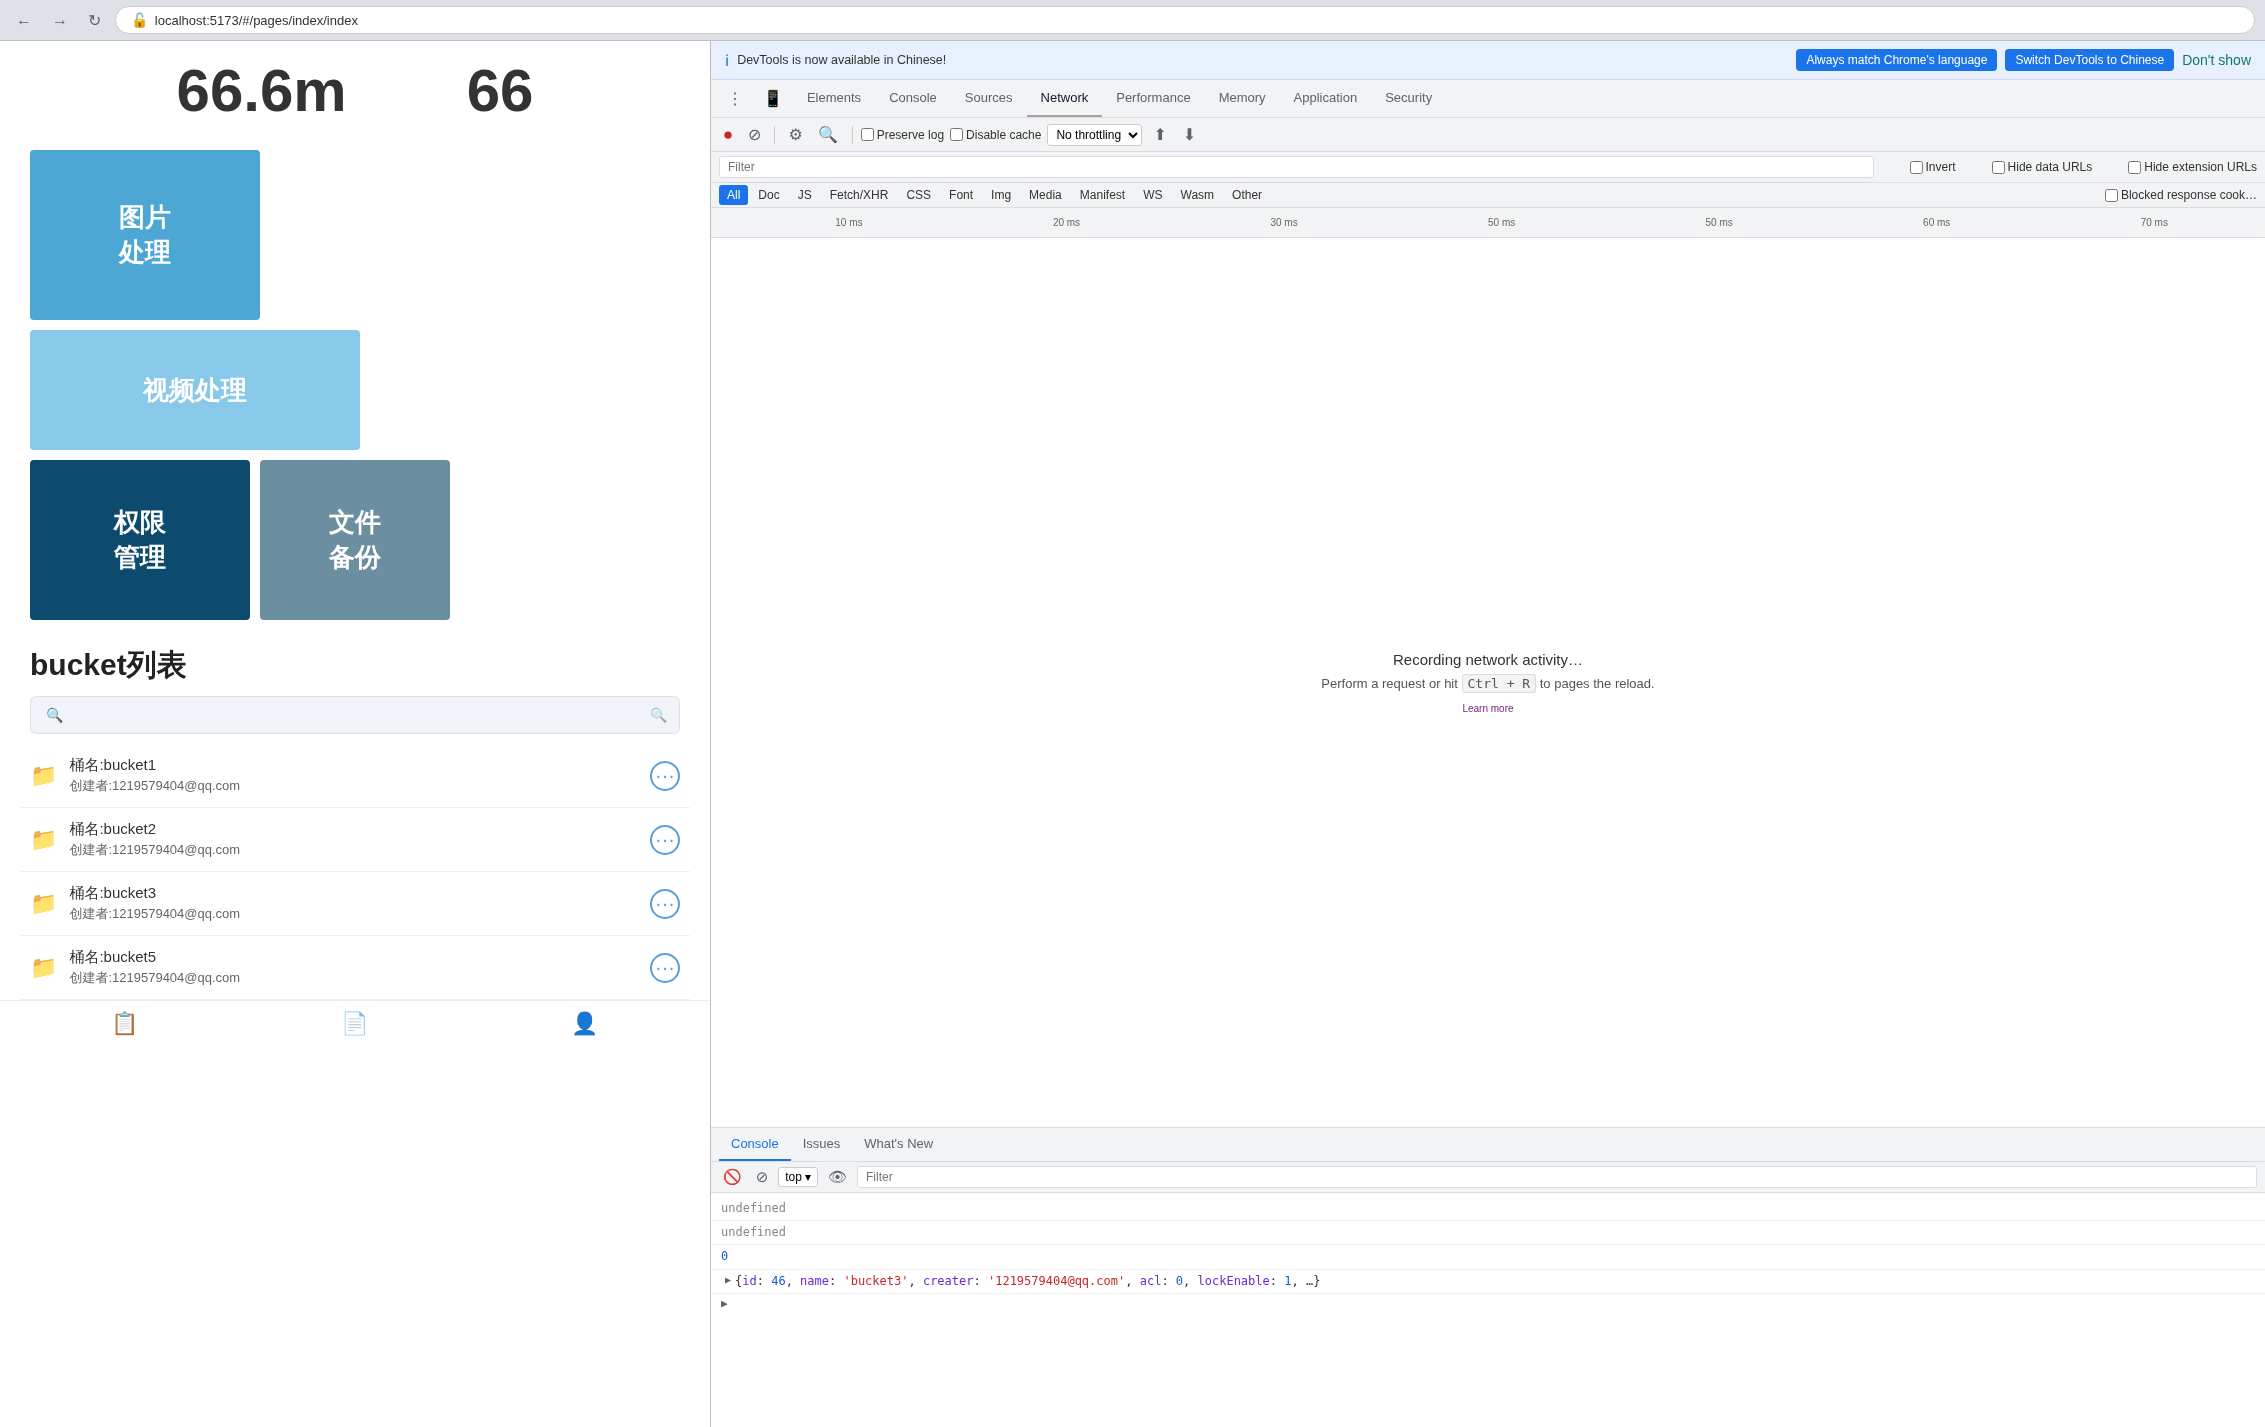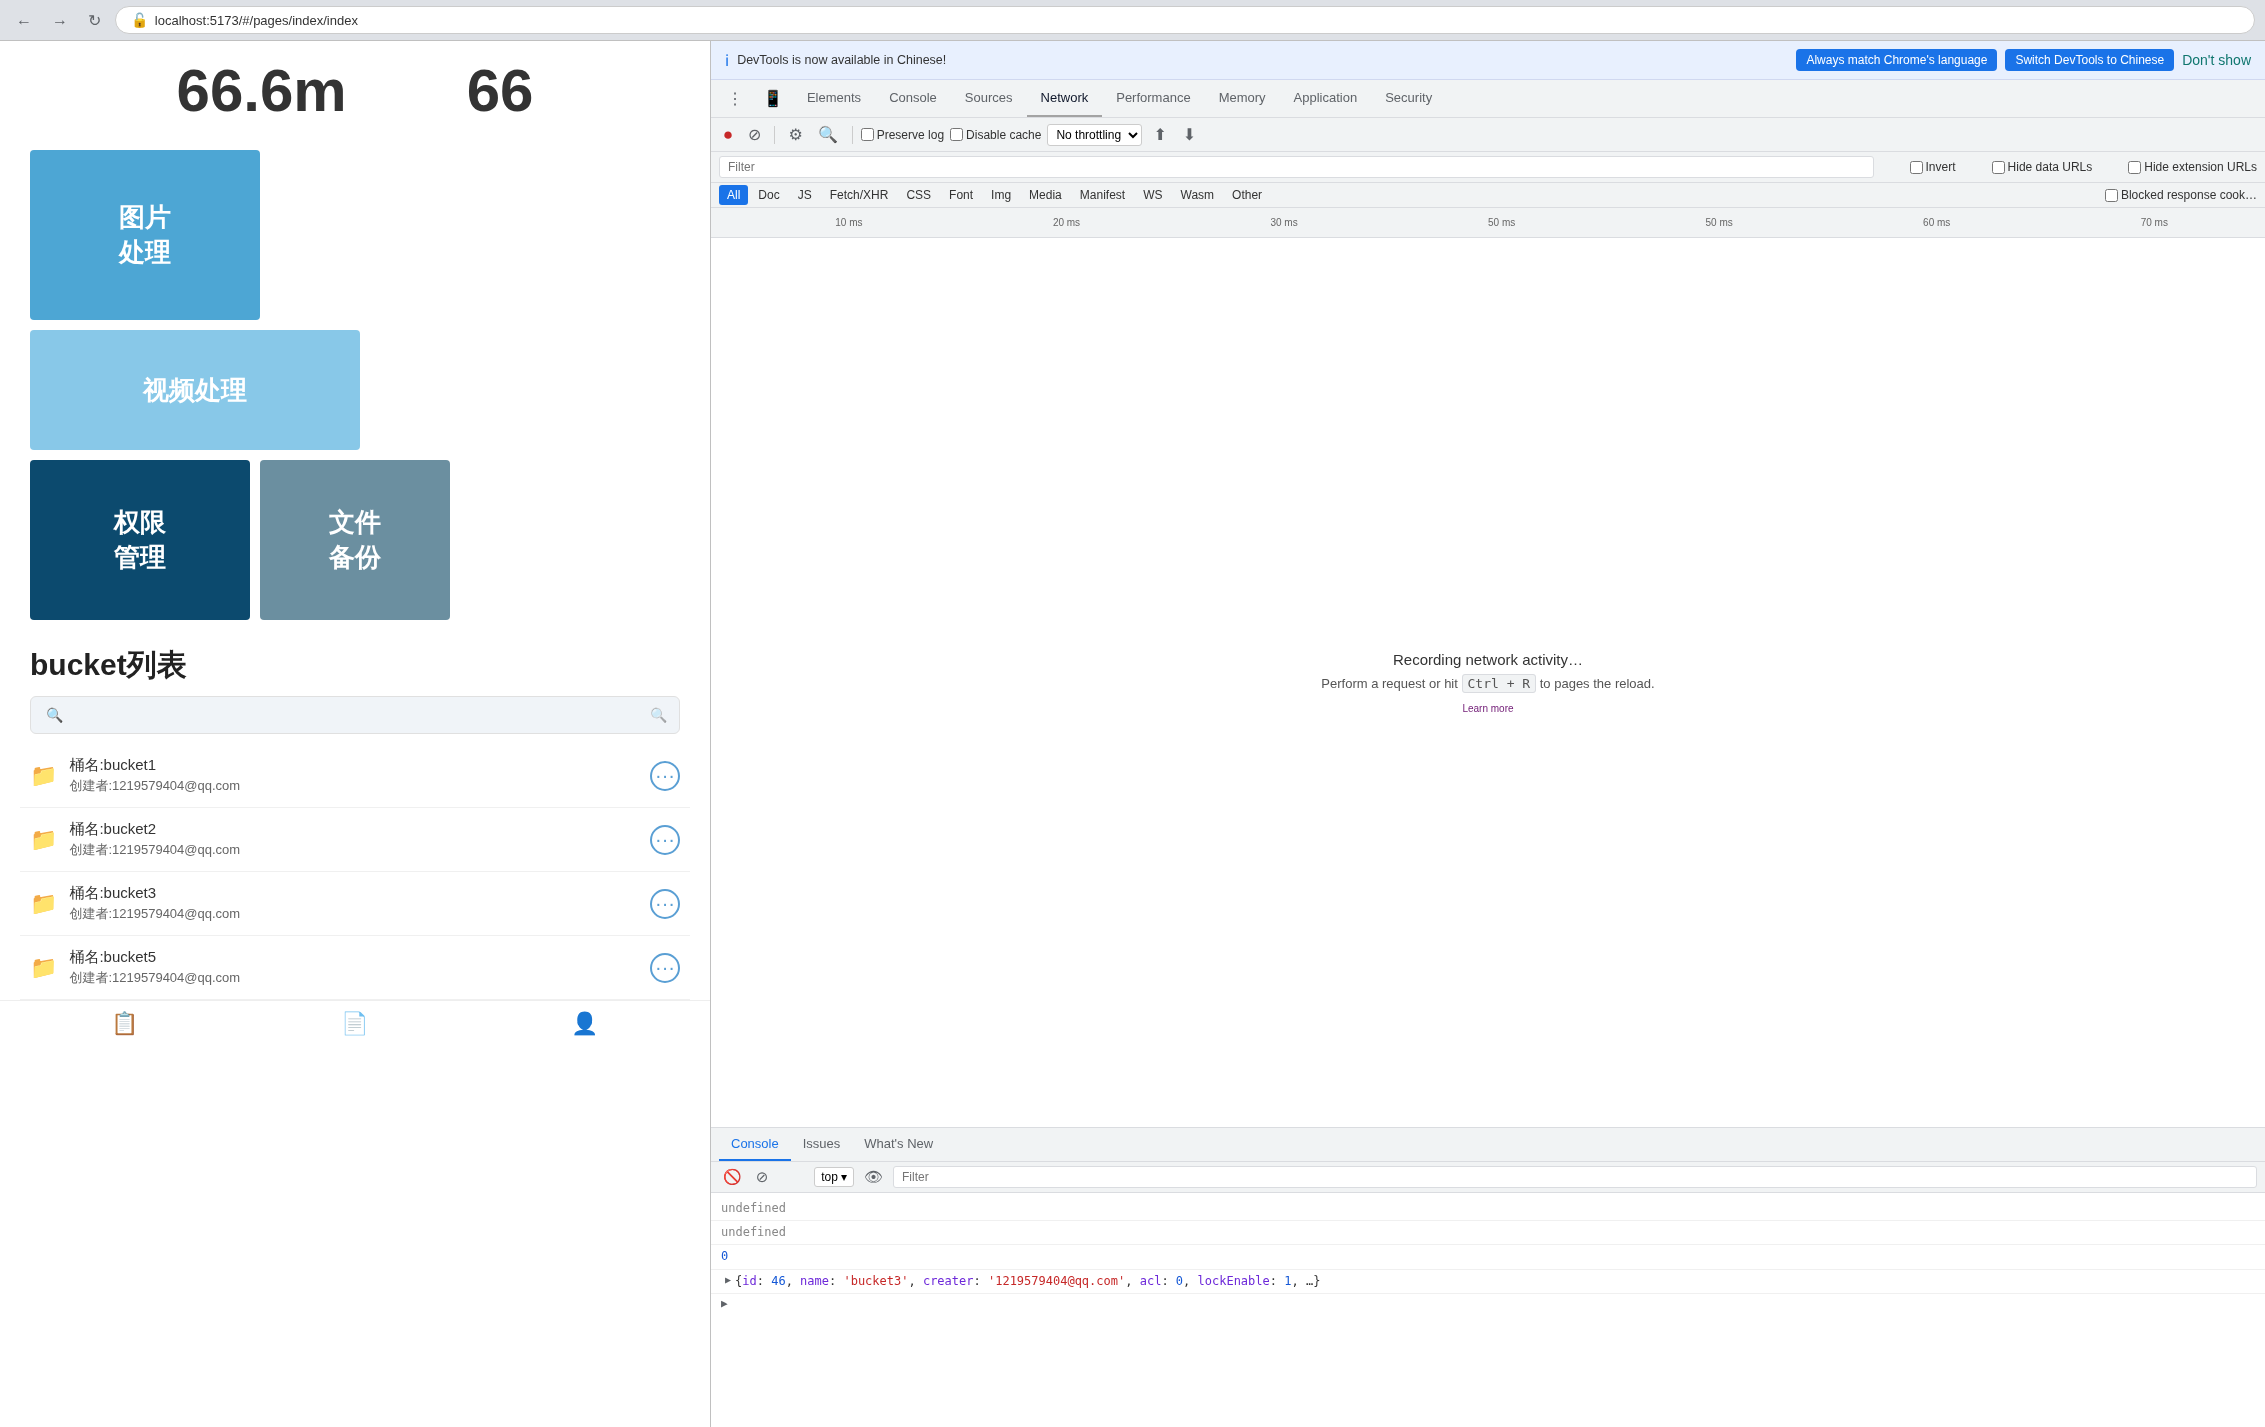--- a/index.html
+++ b/index.html
@@ -100,21 +100,21 @@
     .network-empty-text kbd { background: #f1f3f4; border: 1px solid #dadce0; border-radius: 3px; padding: 1px 5px; font-family: monospace; }
     .network-learn-more { color: #701a75; text-decoration: none; font-size: 10px; }
 
     
     .console-section { display: flex; flex-direction: column; border-top: 1px solid #dadce0; height: 300px; background: white; }
     .console-tabs { display: flex; align-items: center; background: #f1f3f4; border-bottom: 1px solid #dadce0; padding: 0 8px; }
     .console-tab { padding: 8px 12px; font-size: 13px; color: #5f6368; cursor: pointer; border-bottom: 2px solid transparent; }
     .console-tab.active { color: #1a73e8; border-bottom: 2px solid #1a73e8; }
     .console-toolbar { display: flex; align-items: center; background: #f1f3f4; border-bottom: 1px solid #dadce0; padding: 4px 8px; gap: 6px; }
     .console-icon-btn { background: none; border: none; cursor: pointer; font-size: 15px; color: #5f6368; padding: 2px 4px; }
-    .console-context { font-size: 12px; border: 1px solid #ccc; border-radius: 3px; padding: 2px 6px; background: white; cursor: pointer; display: flex; align-items: center; gap: 3px; margin-left: 36px; }
+    .console-context { font-size: 12px; border: 1px solid #ccc; border-radius: 3px; padding: 2px 6px; background: white; cursor: pointer; display: flex; align-items: center; gap: 3px; }
     .console-filter { flex: 1; border: 1px solid #dadce0; border-radius: 3px; padding: 3px 8px; font-size: 12px; background: white; }
     .console-content { flex: 1; overflow-y: auto; padding: 4px 0; font-family: monospace; font-size: 12px; }
     .console-line { padding: 2px 10px; border-bottom: 1px solid #f0f0f0; color: #333; line-height: 1.6; }
     .console-line.undefined-line { color: #888; }
     .console-line.zero-line { color: #1558d6; }
     .console-obj-line { padding: 2px 10px; border-bottom: 1px solid #f0f0f0; display: flex; align-items: flex-start; }
     .console-expand-btn { color: #5f6368; font-size: 10px; cursor: pointer; padding: 0 4px; margin-top: 2px; }
     .console-obj-text { font-size: 12px; line-height: 1.6; }
     .obj-brace { color: #333; }
     .obj-key { color: #6d28d9; }

